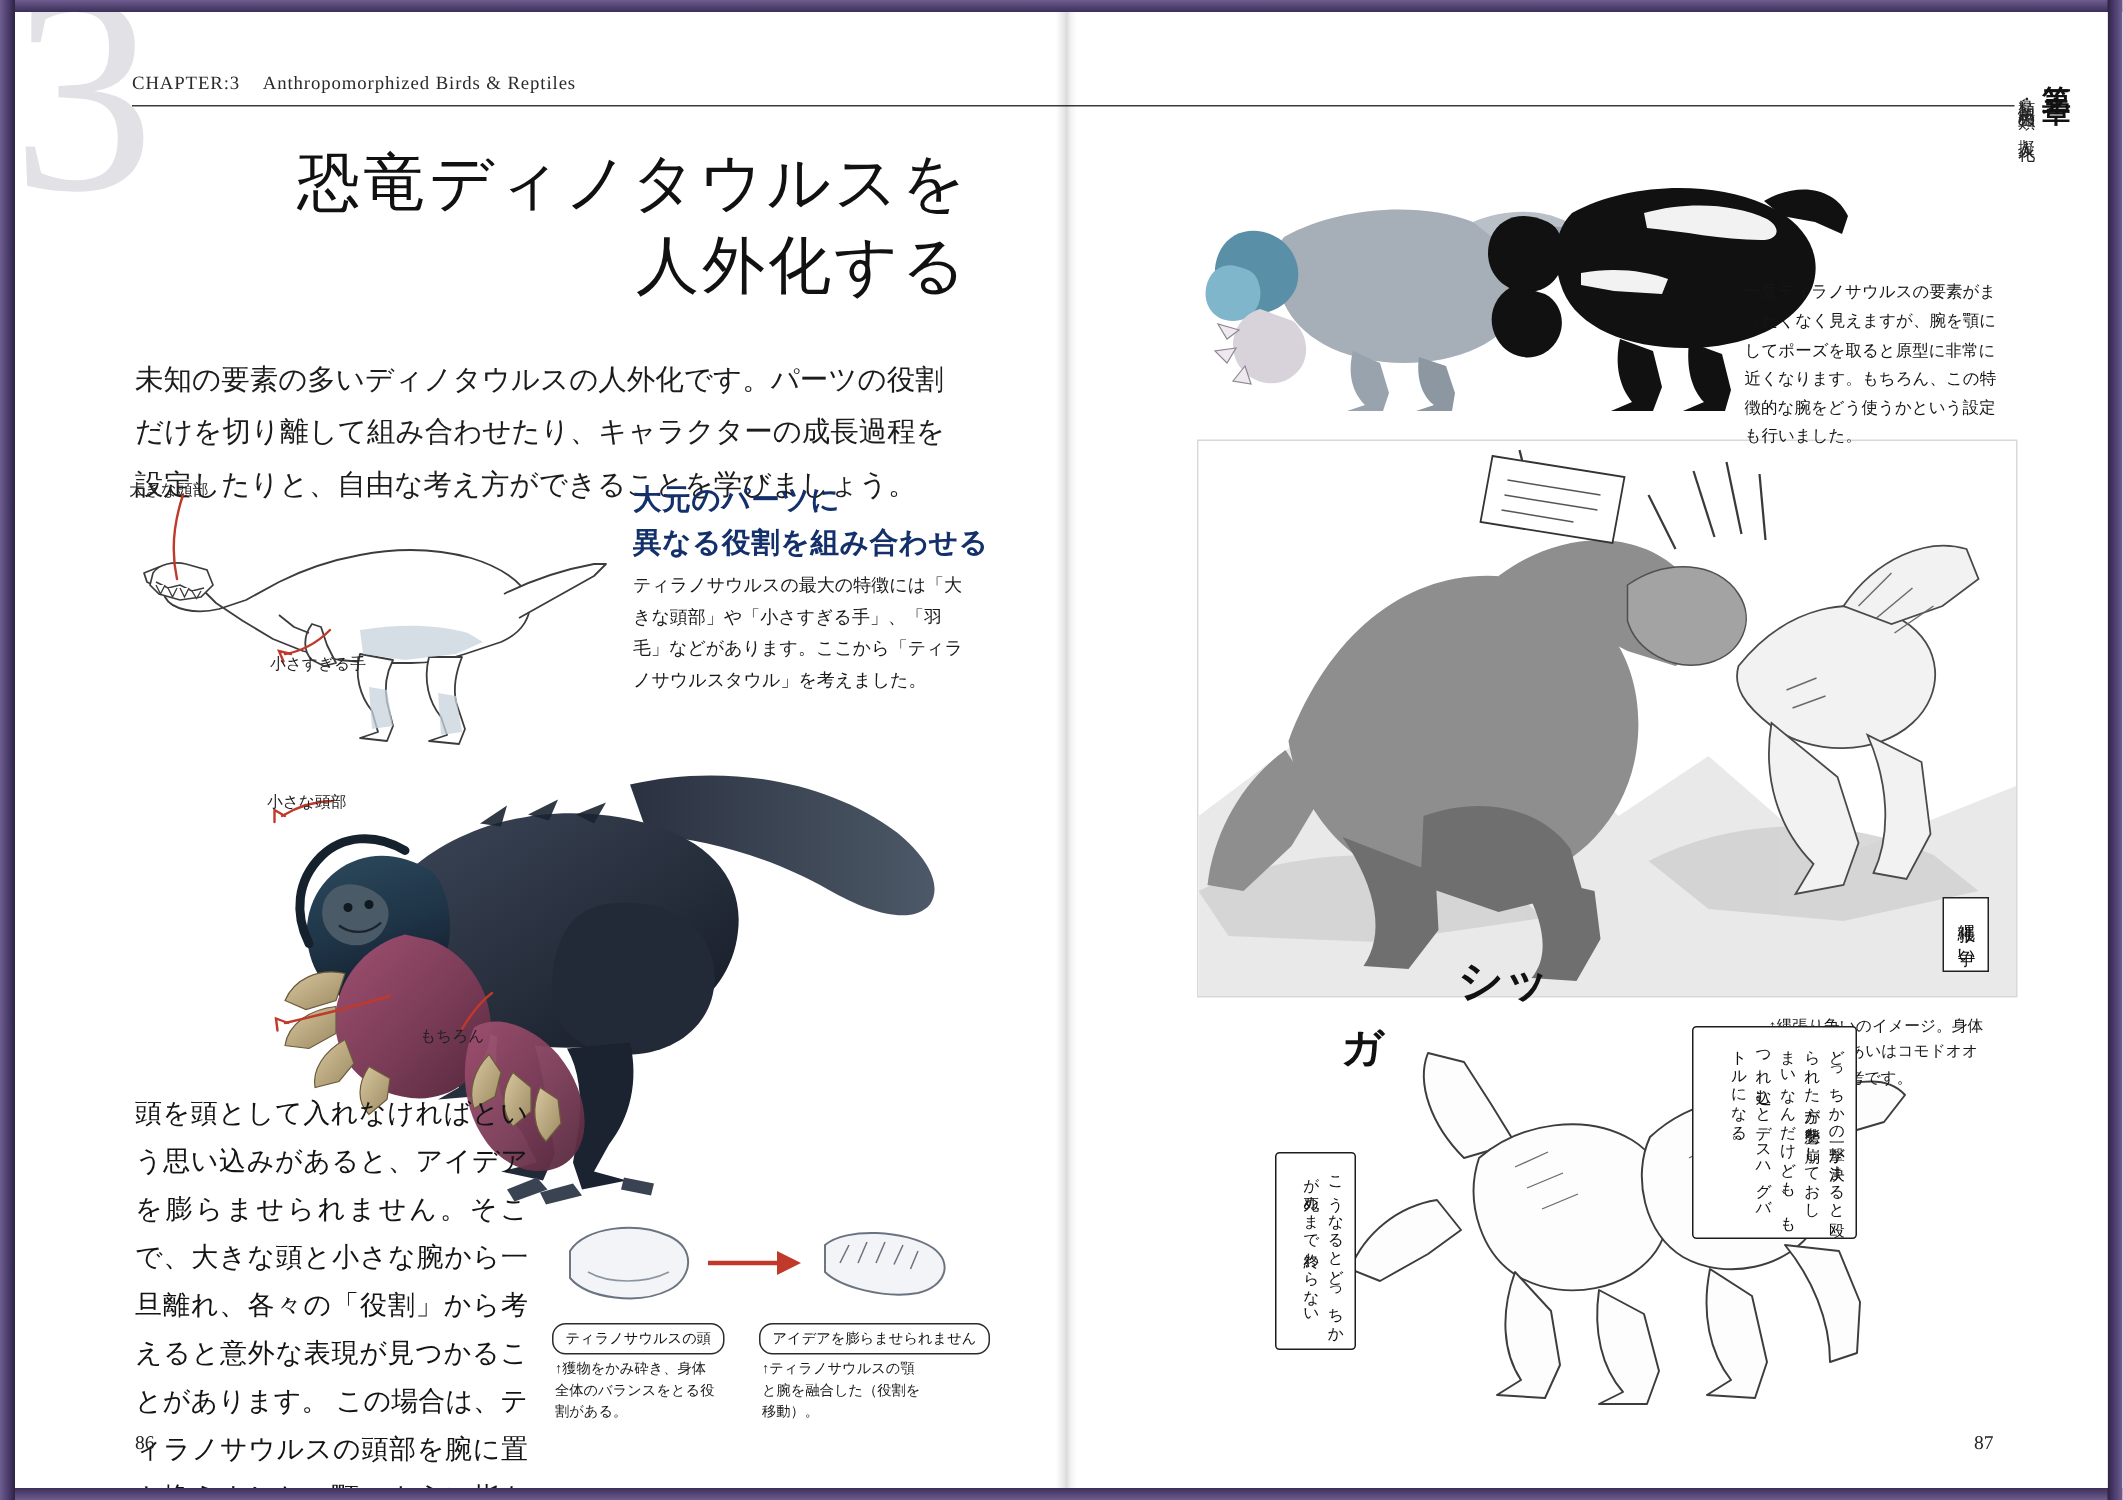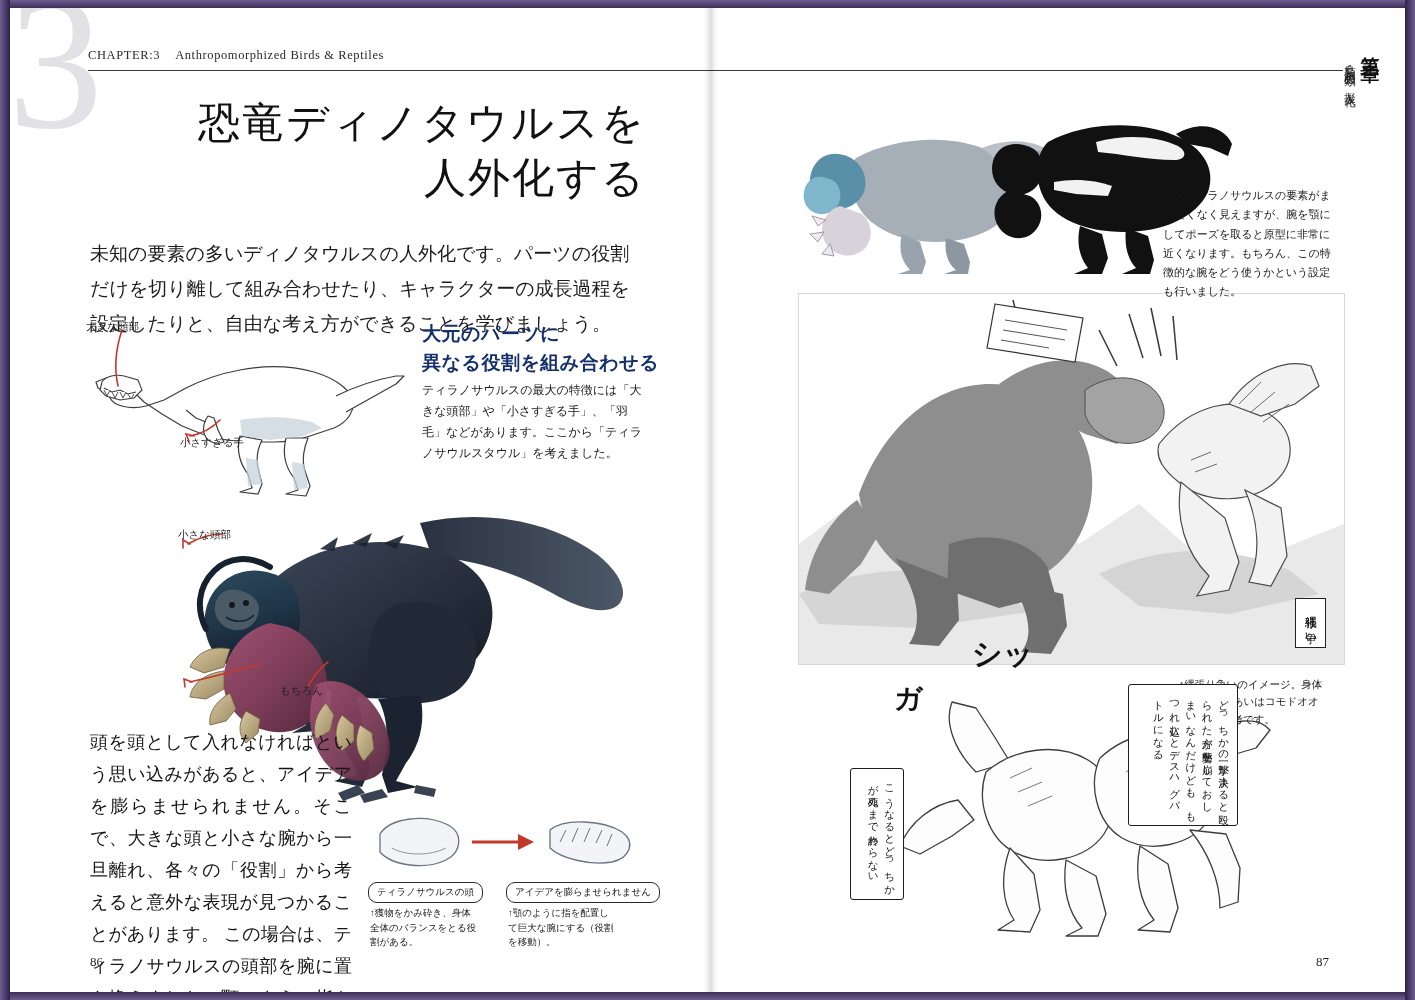--- a/index.html
+++ b/index.html
@@ -499,21 +499,21 @@
               <path d="M210 20 l-6 14"></path>
             <path d="M222 20 l-6 14"></path>
               <path d="M234 22 l-6 13"></path>
             <path d="M244 26 l-5 12"></path>
           </g>
         </svg>
       </div>
       <span class="cap-box" style="left:358px; top:874px;">ティラノサウルスの頭</span>
       <span class="cap-box" style="left:496px; top:874px;">アイデアを膨らませられません</span>
       <span class="cap-note" style="left:360px; top:898px;">↑獲物をかみ砕き、身体全体のバランスをとる役割がある。</span>
-      <span class="cap-note" style="left:498px; top:898px;">↑顎のように指を配置して巨大な腕にする（役割を移動）。</span>
+      <span class="cap-note" style="left:498px; top:898px;">↑ティラノサウルスの顎と腕を融合した（役割を移動）。</span>
 
       <div class="folio left">86</div>
     </div>
 
     <div class="page-right">
 
       <div class="vert-tab">
         <div class="vt-title">第三章</div>
         <div class="vt-sub">鳥類・爬虫類の擬人化</div>
       </div>

